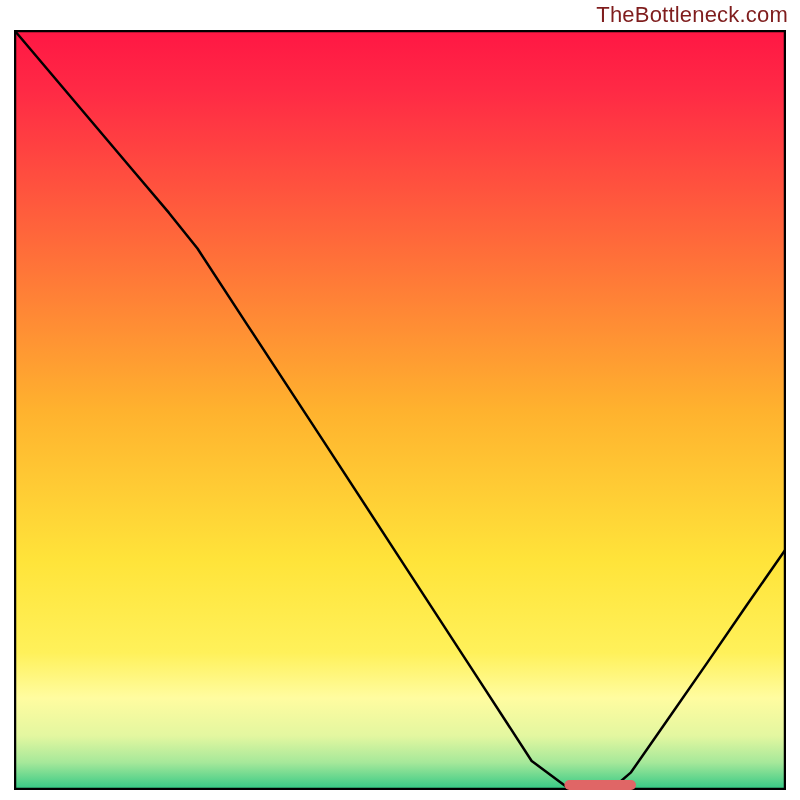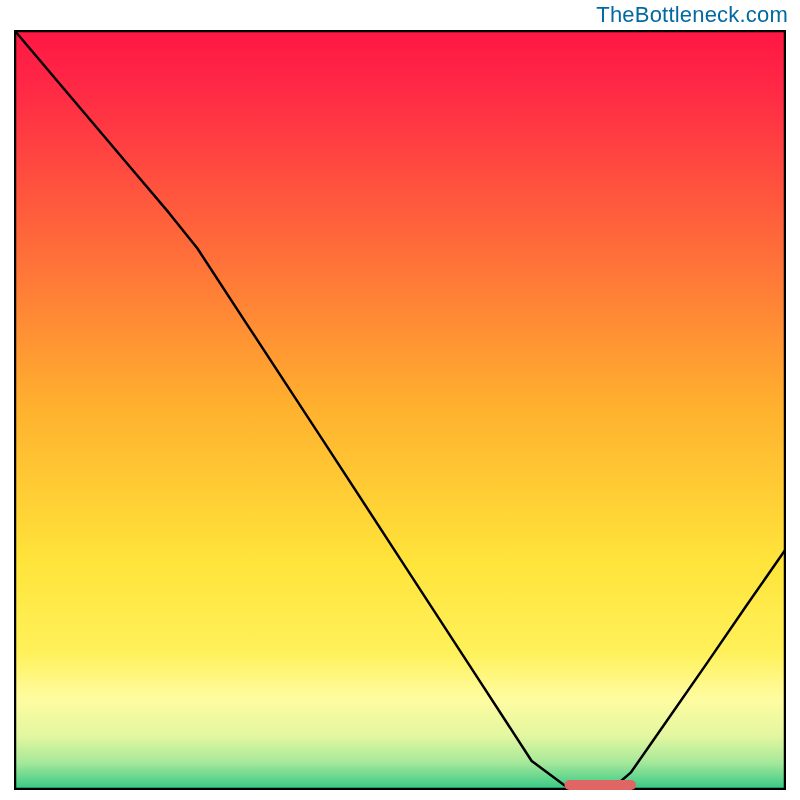--- a/index.html
+++ b/index.html
@@ -13,21 +13,21 @@
   }
   .container {
     position: relative;
     width: 800px;
     height: 800px;
   }
   .watermark {
     position: absolute;
     top: 2px;
     right: 12px;
-    color: #0369a1;
+    color: #7f1d1d;
     font-size: 22px;
     font-weight: 500;
     letter-spacing: 0.2px;
   }
   .plot-wrap {
     position: absolute;
     top: 30px;
     left: 14px;
     width: 772px;
     height: 760px;

